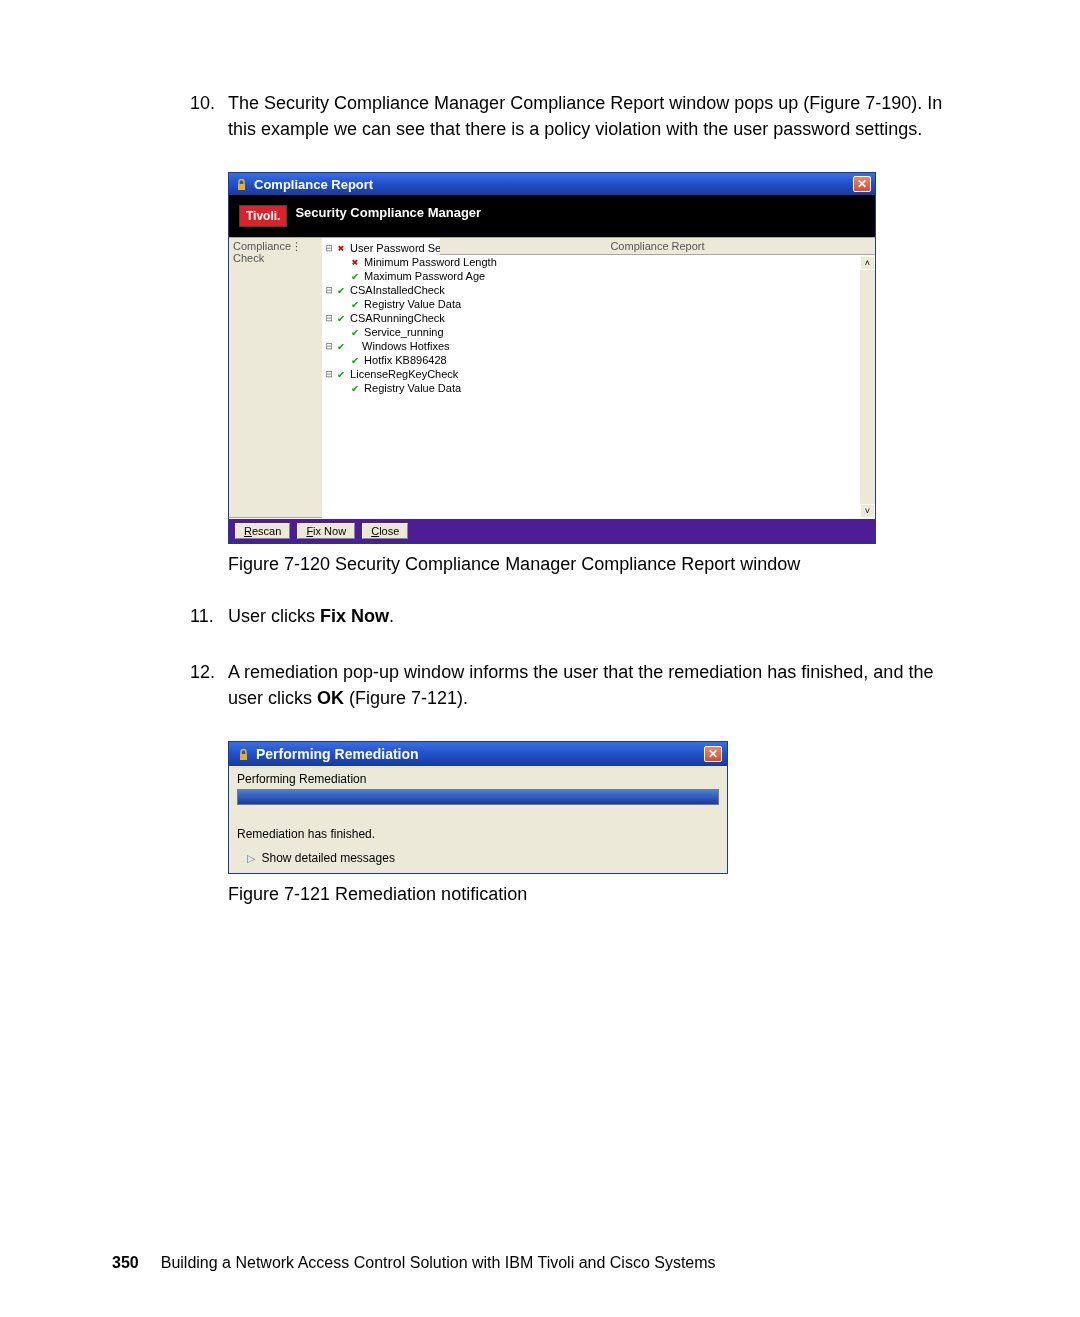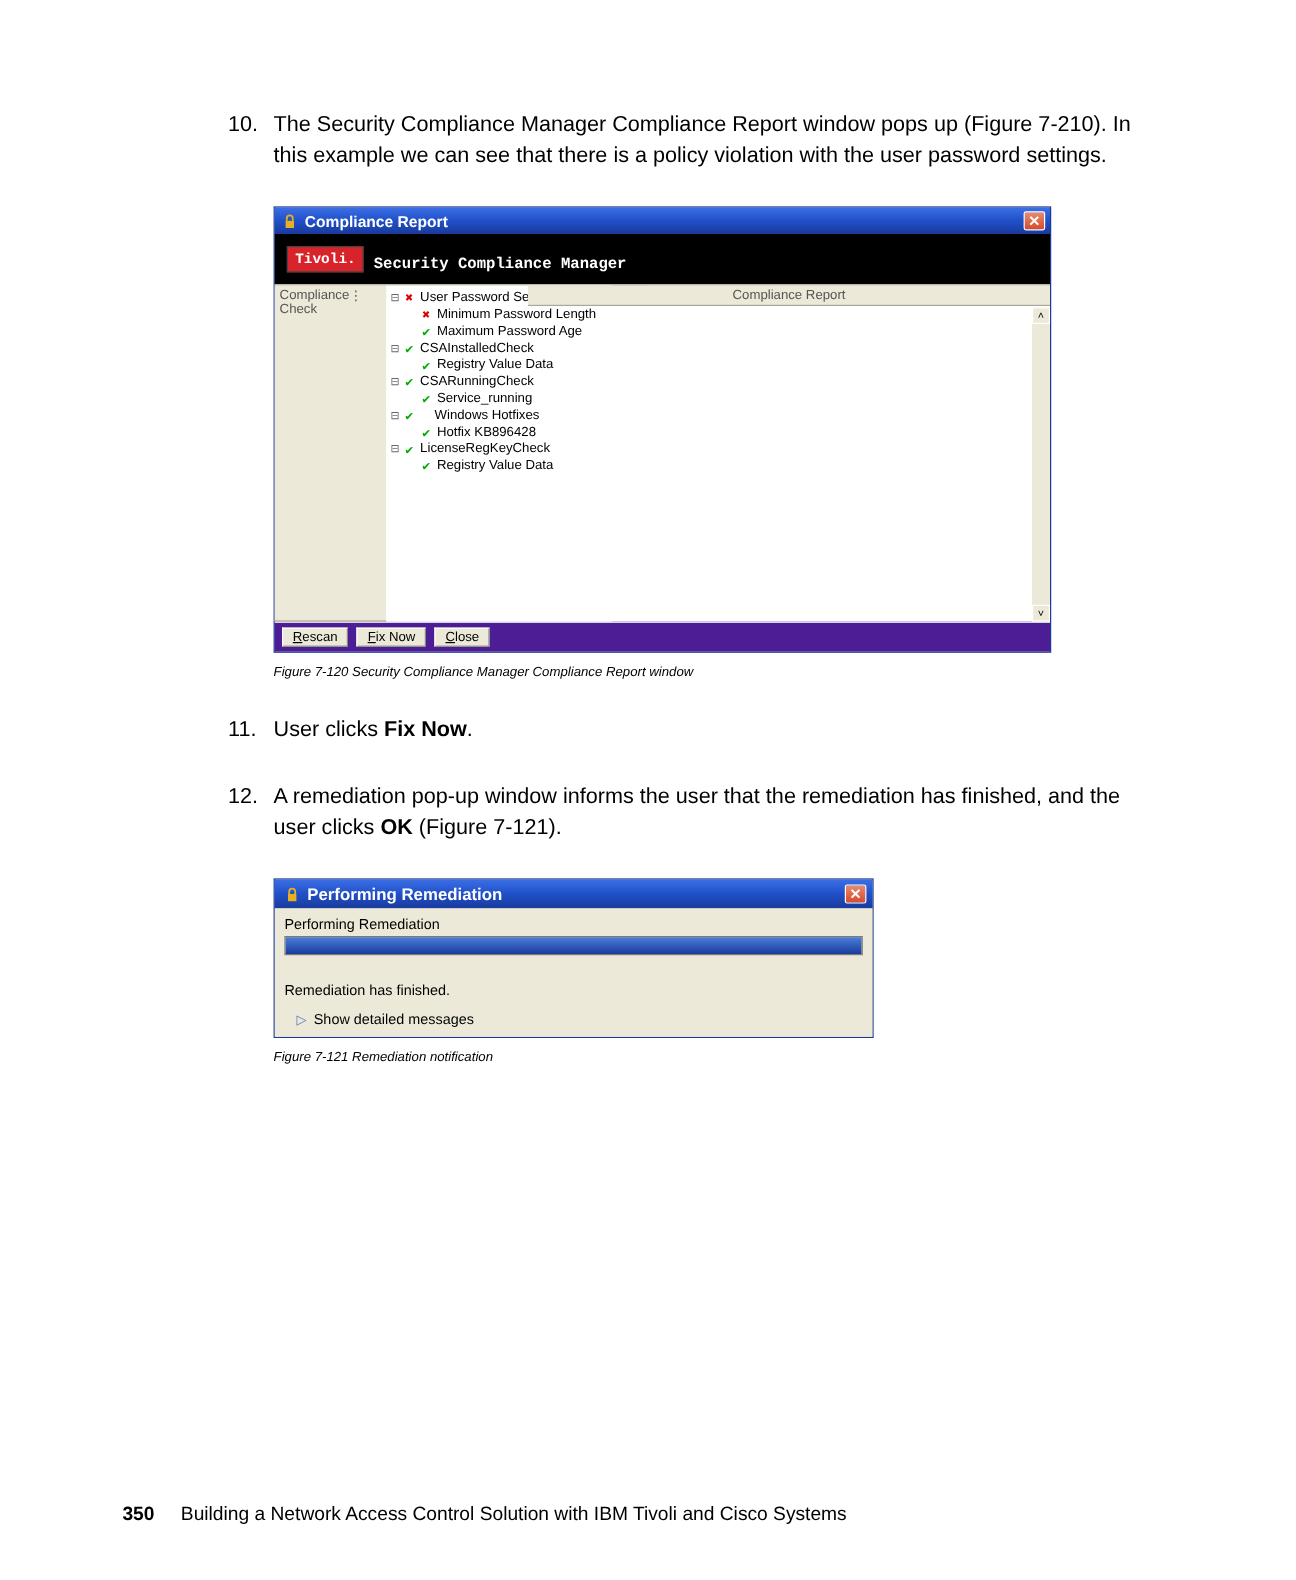--- a/index.html
+++ b/index.html
@@ -8,22 +8,22 @@
     font-family: Arial, Helvetica, sans-serif;
     color: #000;
     width: 1080px;
     height: 1317px;
     position: relative;
     padding: 90px 120px 40px 160px;
   }
   .step { font-size: 18px; line-height: 1.45; margin-bottom: 30px; margin-left: 68px; }
   .step .num { display: inline-block; margin-left: -38px; width: 38px; }
   .bold { font-weight: bold; }
-  .caption { font-style: italic; font-size: 11px; margin: 10px 0 28px 68px; }
-  .footer { position: absolute; bottom: 45px; left: 102px; font-size: 16px; }
+  .caption { font-size: 18px; margin: 10px 0 28px 68px; }
+  .footer { position: absolute; bottom: 45px; left: 112px; font-size: 16px; }
   .footer .pg { font-weight: bold; margin-right: 22px; }
 
   
   .win1 {
     margin-left: 68px;
     width: 648px;
     border: 1px solid #1a3a9c;
     background: #ece9d8;
     font-size: 11px;
     font-family: Tahoma, sans-serif;
@@ -48,21 +48,21 @@
     color: #fff; font-weight: bold; font-size: 12px;
     display: flex; align-items: center; justify-content: center;
     line-height: 1;
   }
   .banner {
     background: #000; color: #fff;
     display: flex; align-items: center; justify-content: space-between;
     padding: 8px 10px;
     height: 42px;
   }
-  .banner .left { display: flex; align-items: flex-end; gap: 8px; font-size: 13px; font-family: Liberation Mono, monospace; }
+  .banner .left { display: flex; align-items: flex-start; gap: 8px; font-size: 13px; }
   .tivoli-badge {
     background: #d8232a; color: #fff; font-weight: bold;
     padding: 3px 6px; font-size: 12px;
     border: 1px solid #444;
   }
   .banner .right { display:flex; align-items:center; gap:10px; }
   .banner-img {
     width: 160px; height: 30px;
     background: linear-gradient(90deg,#6b5a3f 0%,#c25e3d 20%,#8fae5a 40%,#2a6abf 55%,#e3a72a 70%,#b33a26 100%);
   }
@@ -118,21 +118,21 @@
   .expand-row { margin-top: 10px; display:flex; align-items:center; gap:6px; padding-left:10px;}
   .triangle { color:#5a7fc0; font-size:11px;}
   .btnrow2 { text-align: right; margin-top: 44px; padding-right: 2px;}
   .btnrow2 .dlg-btn { font-size: 12px; padding: 2px 14px;}
   .disabled { color:#999; }
 </style>
 </head>
 <body>
 
 <p class="step">
-  <span class="num">10.</span><span>The Security Compliance Manager Compliance Report window pops up (Figure 7-210). In this example we can see that there is a policy violation with the user password settings.</span>
+  <span class="num">10.</span><span>The Security Compliance Manager Compliance Report window pops up (Figure 7-190). In this example we can see that there is a policy violation with the user password settings.</span>
 </p>
 
 <div class="win1">
   <div class="titlebar">
     <span class="ttl">
       <span class="lock-ic">
         <svg viewBox="0 0 13 13">
             <rect x="3" y="6" width="7" height="6" fill="#e8b020"></rect>
             <path d="M4 6 V4 a2.5 2.5 0 0 1 5 0 V6" stroke="#e8b020" fill="none" stroke-width="1.5"></path>
           </svg>

